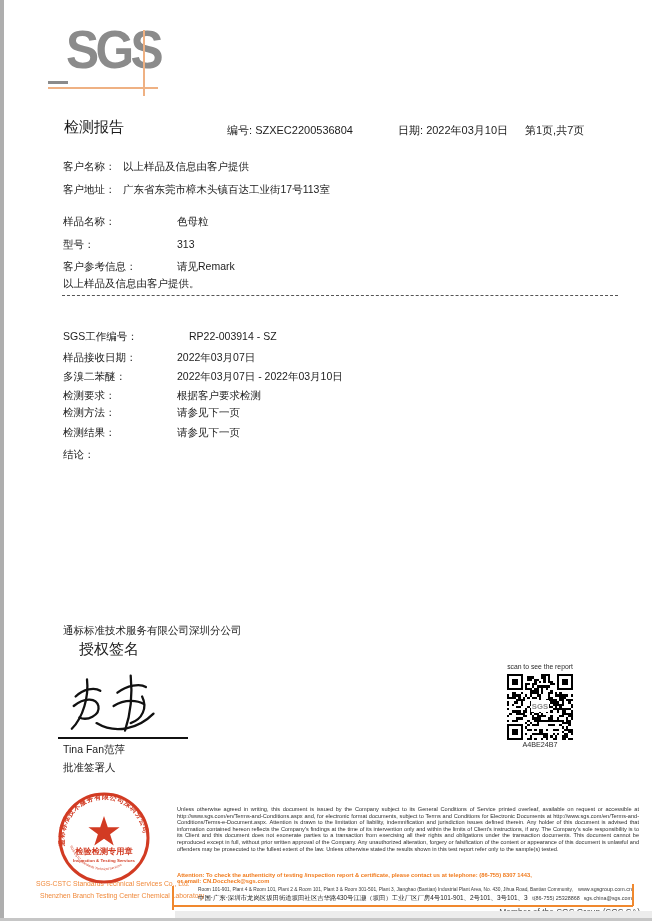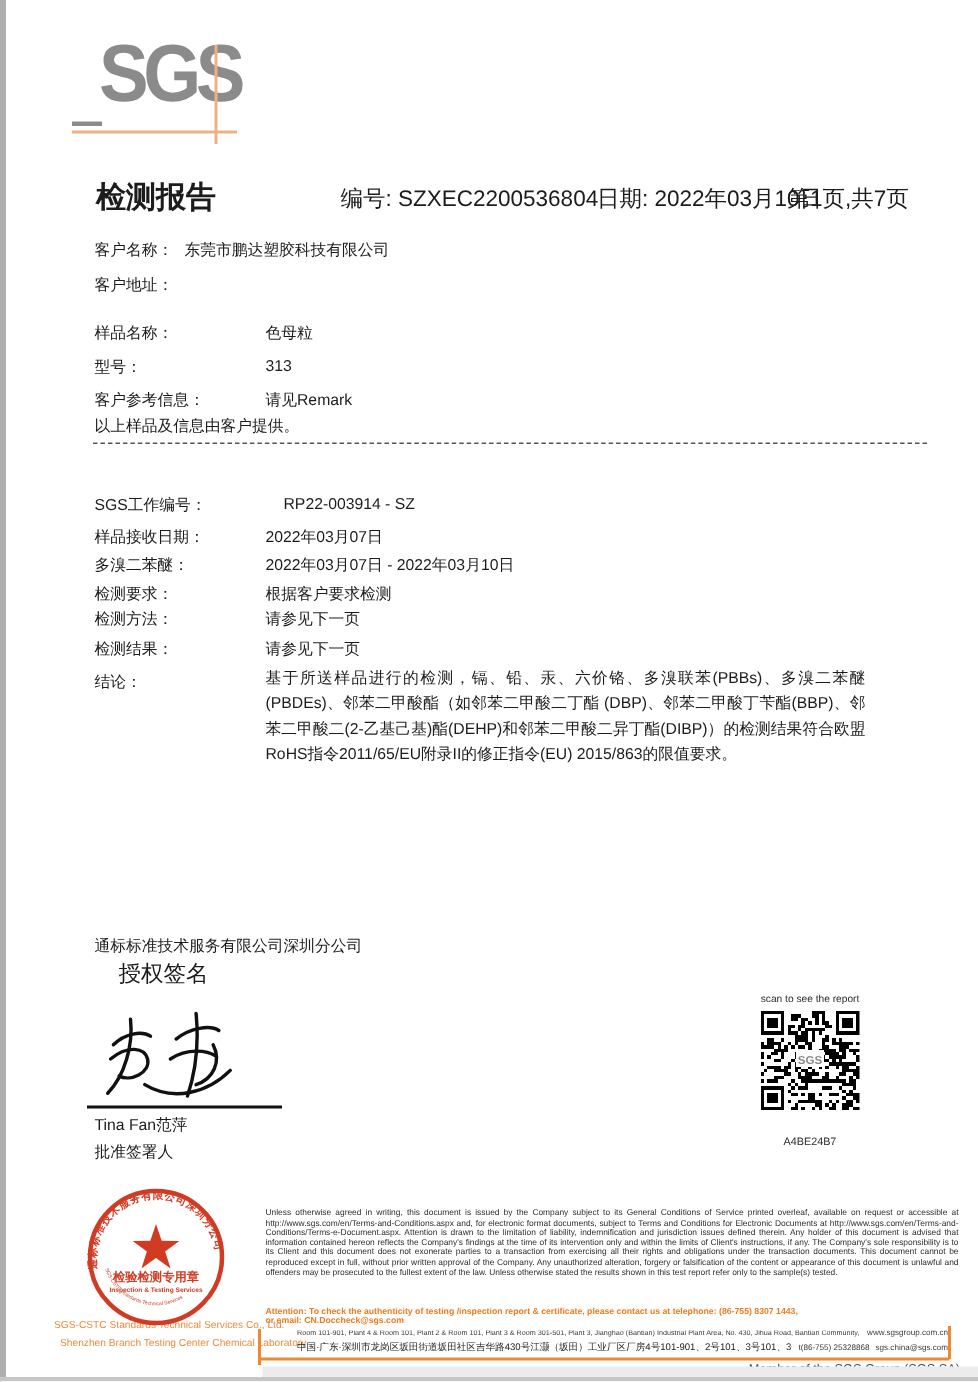--- a/index.html
+++ b/index.html
@@ -10,42 +10,42 @@
   .edge-left{left:0;top:0;width:4px;height:921px;background:#aeaeae;}
   .edge-bottom{left:0;top:918px;width:652px;height:3px;background:#c6c6c6;}
   .edge-bottom-tint{left:175px;top:911px;width:477px;height:7px;background:#ececec;}
   
   .logo-text{left:66px;top:22px;font-size:54px;font-weight:bold;color:#8b8b8b;
              letter-spacing:-4px;transform:scaleX(.92);transform-origin:left top;line-height:1;}
   .logo-dash{left:48px;top:81px;width:20px;height:3px;background:#8b8b8b;}
   .logo-hline{left:48px;top:87px;width:110px;height:2px;background:#efb183;}
   .logo-vline{left:143px;top:30px;width:2px;height:66px;background:#efb183;}
   
-  .doc-title{left:64px;top:118px;font-size:20px;font-weight:bold;}
-  .hdr{font-size:15px;}
+  .doc-title{left:64px;top:118px;font-size:15px;font-weight:normal;}
+  .hdr{font-size:11px;}
   .report-no{left:227px;top:123px;}
   .date{left:398px;top:123px;}
   .pageinfo{left:525px;top:123px;}
   
   .lbl{font-size:10.5px;white-space:nowrap;}
   .val{font-size:10.5px;white-space:nowrap;}
   .note{font-size:10.5px;}
   .dashline{left:62px;top:295px;width:556px;border-top:1.5px dashed #555;}
   .conclusion{left:177px;top:444px;width:400px;font-size:10.5px;line-height:17px;text-align:justify;}
   
   .sig-company{left:63px;top:624px;font-size:10.5px;}
   .sig-auth{left:63px;top:640px;font-size:15px;margin-left:16px;}
   .sig-svg{left:55px;top:668px;}
   .sig-line{left:58px;top:737px;width:130px;height:2px;background:#111;}
   .sig-name{left:63px;top:743px;font-size:10.5px;text-align:right;}
   .sig-role{left:63px;top:761px;font-size:10.5px;text-align:center;}
   
   .qr-caption{left:484px;top:663px;width:112px;text-align:center;font-size:6.8px;color:#2b2b2b;}
   .qr-box{left:507px;top:674px;width:66px;height:66px;}
-  .qr-label{left:484px;top:740px;width:112px;text-align:center;font-size:7.2px;color:#2b2b2b;margin-top:16px;}
+  .qr-label{left:484px;top:740px;width:112px;text-align:center;font-size:7.2px;color:#2b2b2b;}
   
   .stamp-line1{left:36px;top:880px;font-size:6.8px;color:#f08a3c;white-space:nowrap;}
   .stamp-line2{left:40px;top:892px;font-size:6.8px;color:#f08a3c;white-space:nowrap;}
   .stamp-svg{left:56px;top:790px;}
   .disclaimer{left:177px;top:806px;width:462px;font-size:5.6px;line-height:6.6px;
               text-align:justify;color:#2e2e2e;}
   .attention{left:177px;top:872px;width:462px;font-size:5.8px;line-height:6.4px;
              font-weight:bold;color:#f07b1e;}
   .addr-block{left:198px;top:886px;width:434px;}
   .addr-row{display:flex;justify-content:space-between;align-items:baseline;}
@@ -68,22 +68,23 @@
   <div class="abs logo-dash"></div>
   <div class="abs logo-hline"></div>
   <div class="abs logo-vline"></div>
 
   <div class="abs doc-title">检测报告</div>
   <div class="abs hdr report-no"><span>编号:</span> <span>SZXEC2200536804</span></div>
   <div class="abs hdr date"><span>日期:</span> <span>2022年03月10日</span></div>
   <div class="abs hdr pageinfo">第1页,共7页</div>
 
   <div class="abs lbl" style="left:63px;top:160px">客户名称：</div>
-  <div class="abs val" style="left:123px;top:160px">东莞市鹏达塑胶科技有限公司</div>
+  <div class="abs val" style="left:123px;top:160px">以上样品及信息由客户提供</div>
   <div class="abs lbl" style="left:63px;top:183px">客户地址：</div>
+  <div class="abs val" style="left:123px;top:183px">广东省东莞市樟木头镇百达工业街17号113室</div>
 
   <div class="abs lbl" style="left:63px;top:215px">样品名称：</div>
   <div class="abs val" style="left:177px;top:215px">色母粒</div>
   <div class="abs lbl" style="left:63px;top:238px">型号：</div>
   <div class="abs val" style="left:177px;top:238px">313</div>
   <div class="abs lbl" style="left:63px;top:260px">客户参考信息：</div>
   <div class="abs val" style="left:177px;top:260px">请见Remark</div>
   <div class="abs note" style="left:63px;top:277px">以上样品及信息由客户提供。</div>
 
   <div class="abs dashline"></div>
@@ -95,21 +96,20 @@
   <div class="abs lbl" style="left:63px;top:370px">多溴二苯醚：</div>
   <div class="abs val" style="left:177px;top:370px">2022年03月07日 - 2022年03月10日</div>
   <div class="abs lbl" style="left:63px;top:389px">检测要求：</div>
   <div class="abs val" style="left:177px;top:389px">根据客户要求检测</div>
   <div class="abs lbl" style="left:63px;top:406px">检测方法：</div>
   <div class="abs val" style="left:177px;top:406px">请参见下一页</div>
   <div class="abs lbl" style="left:63px;top:426px">检测结果：</div>
   <div class="abs val" style="left:177px;top:426px">请参见下一页</div>
 
   <div class="abs lbl" style="left:63px;top:448px">结论：</div>
-  <div class="abs conclusion">基于所送样品进行的检测，镉、铅、汞、六价铬、多溴联苯(PBBs)、多溴二苯醚(PBDEs)、邻苯二甲酸酯（如邻苯二甲酸二丁酯 (DBP)、邻苯二甲酸丁苄酯(BBP)、邻苯二甲酸二(2-乙基己基)酯(DEHP)和邻苯二甲酸二异丁酯(DIBP)）的检测结果符合欧盟RoHS指令2011/65/EU附录II的修正指令(EU) 2015/863的限值要求。</div>
 
   <div class="abs sig-company">通标标准技术服务有限公司深圳分公司</div>
   <div class="abs sig-auth">授权签名</div>
   <svg class="abs sig-svg" width="140" height="76" viewBox="0 0 140 80">
     <g fill="none" stroke="#111" stroke-width="2.4" stroke-linecap="round">
       <path d="M18 30 C26 22 38 20 44 24"></path>
       <path d="M30 12 C32 30 26 52 14 64"></path>
       <path d="M16 40 C28 30 40 32 42 40 C44 50 30 56 22 52"></path>
       <path d="M62 26 C72 18 86 16 92 20"></path>
       <path d="M76 8 C78 28 76 48 70 66"></path>

